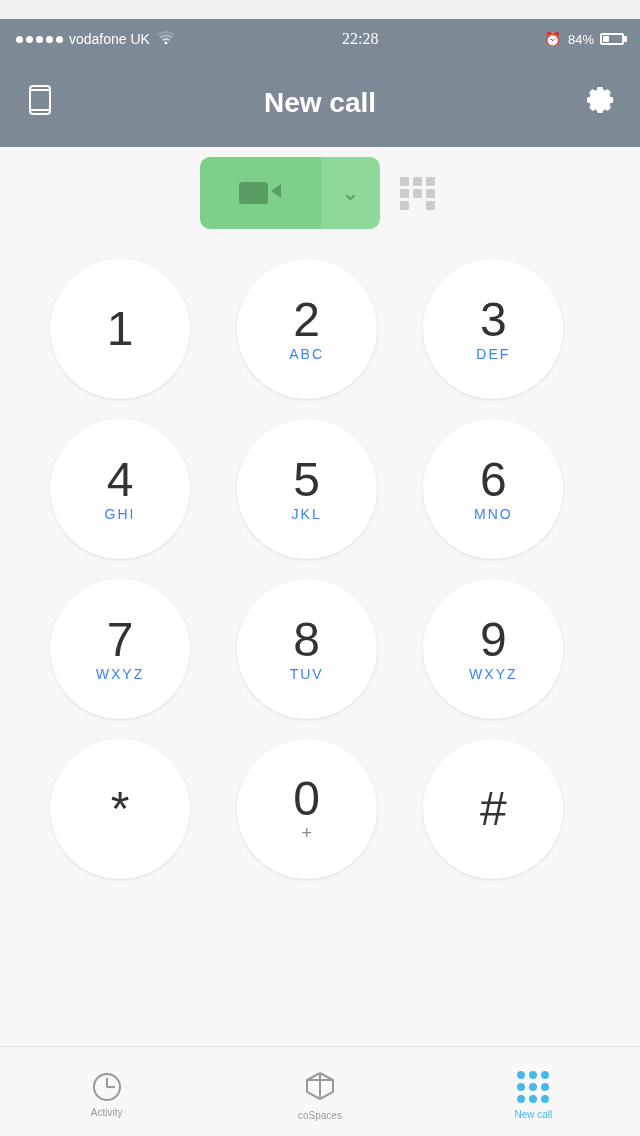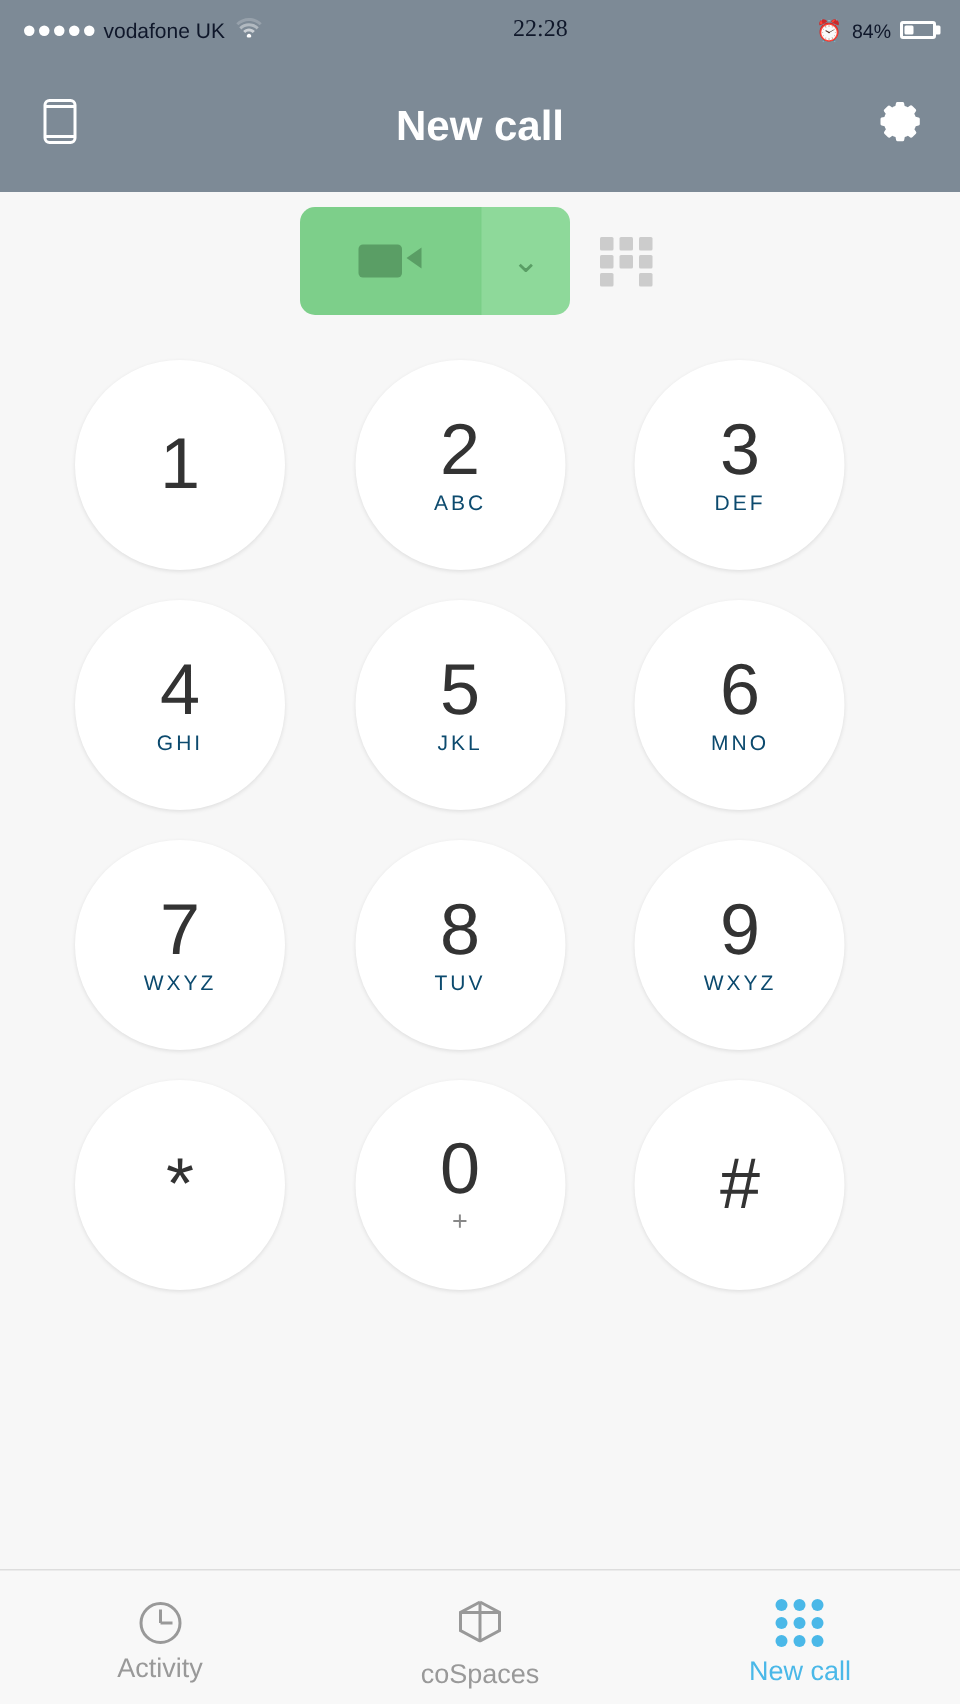--- a/index.html
+++ b/index.html
@@ -14,22 +14,23 @@
 
     
     .status-bar {
       width: 100%;
       height: 40px;
       background: #7d8a96;
       display: flex;
       align-items: center;
       justify-content: space-between;
       padding: 0 16px;
-      color: #0f172a;
+      color: #ffffff;
       font-size: 14px;
+      margin-top: 19px;
     }
     .status-left {
       display: flex;
       align-items: center;
       gap: 6px;
     }
     .signal-dots {
       display: flex; gap: 3px;
     }
     .signal-dot {
@@ -186,21 +187,21 @@
       position: relative;
     }
     .dial-number {
       font-size: 48px;
       font-weight: 300;
       color: #333;
       line-height: 1;
     }
     .dial-letters {
       font-size: 14px;
-      color: #0c4a6e;
+      color: #3b82f6;
       letter-spacing: 2px;
       margin-top: 2px;
       font-weight: 400;
     }
     .dial-plus {
       font-size: 18px;
       color: #888;
     }
 
     
@@ -218,21 +219,21 @@
     .tab-item {
       display: flex;
       flex-direction: column;
       align-items: center;
       gap: 6px;
       cursor: pointer;
       width: 25%;
       padding-top: 8px;
     }
     .tab-label {
-      font-size: 18px;
+      font-size: 10px;
       color: #999;
     }
     .tab-label.active {
       color: #4ab8e8;
     }
 
     
     .grid-dots {
       display: grid;
       grid-template-columns: repeat(3, 8px);

